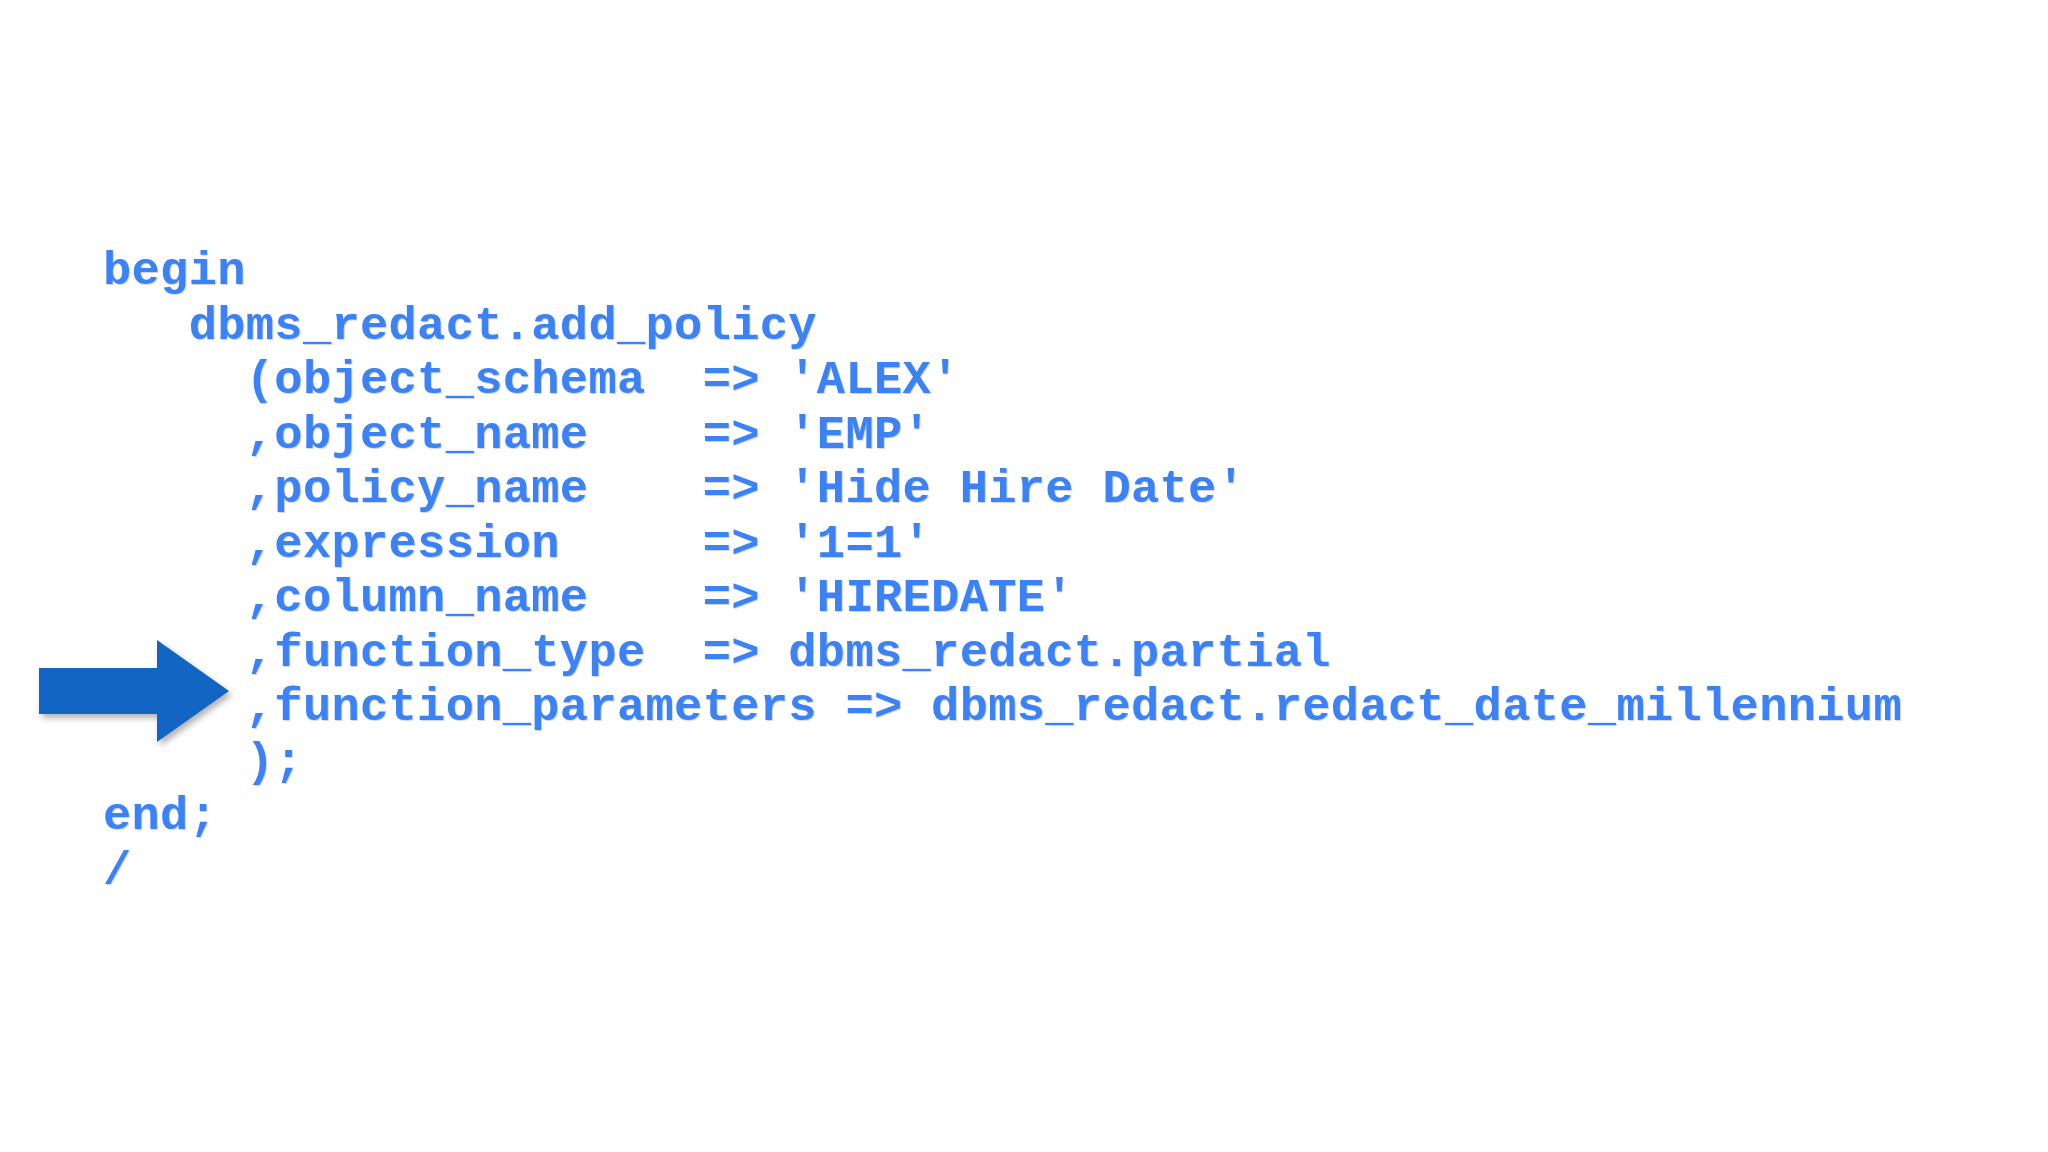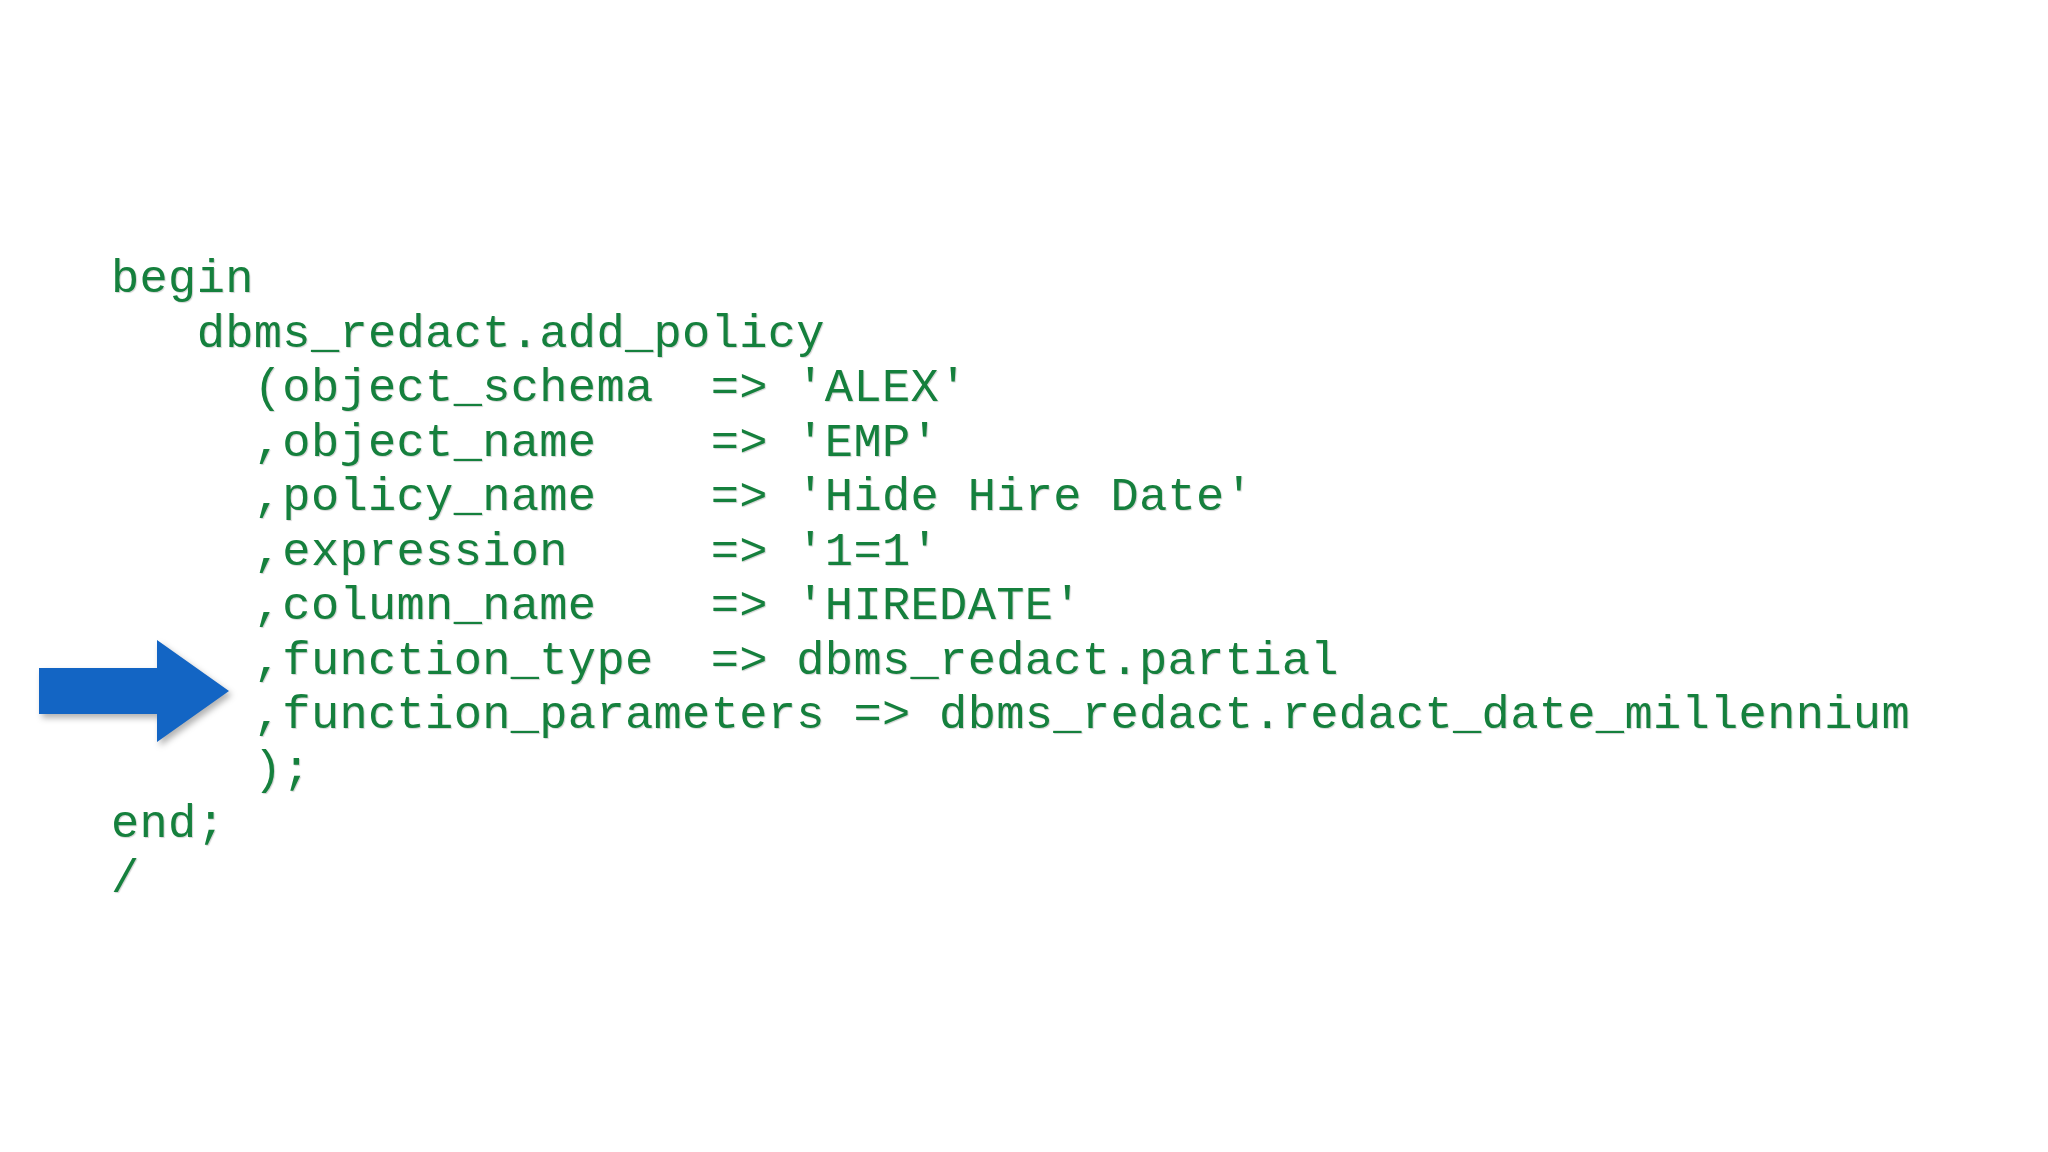--- a/index.html
+++ b/index.html
@@ -16,27 +16,27 @@
   }
   .slide {
     position: absolute;
     inset: 0;
     background: #ffffff;
   }
   .code-block {
     position: absolute;
     left: 99px;
     top: 241px;
-    margin: 12px;
+    margin: 4px;
     font-family: "Liberation Mono", "DejaVu Sans Mono", monospace;
-    font-weight: normal;
+    font-weight: bold;
     font-size: 47px;
     line-height: 54.5px;
     letter-spacing: 0.35px;
-    color: #15803d;
+    color: #3b82f6;
     white-space: pre;
     text-shadow: 1px 1px 1px rgba(0,0,0,0.18);
   }
   .code-line {
     height: 54.5px;
     white-space: pre;
   }
   .arrow-annotation {
     position: absolute;
     left: 28px;

